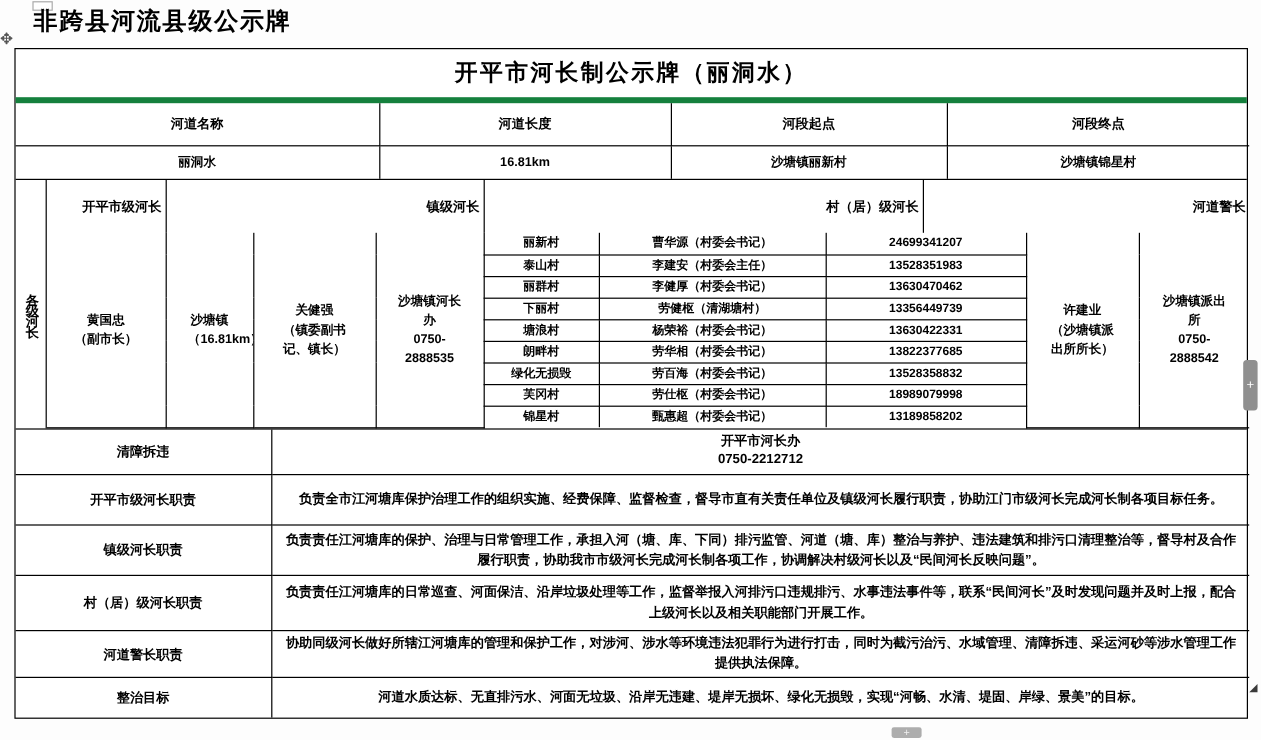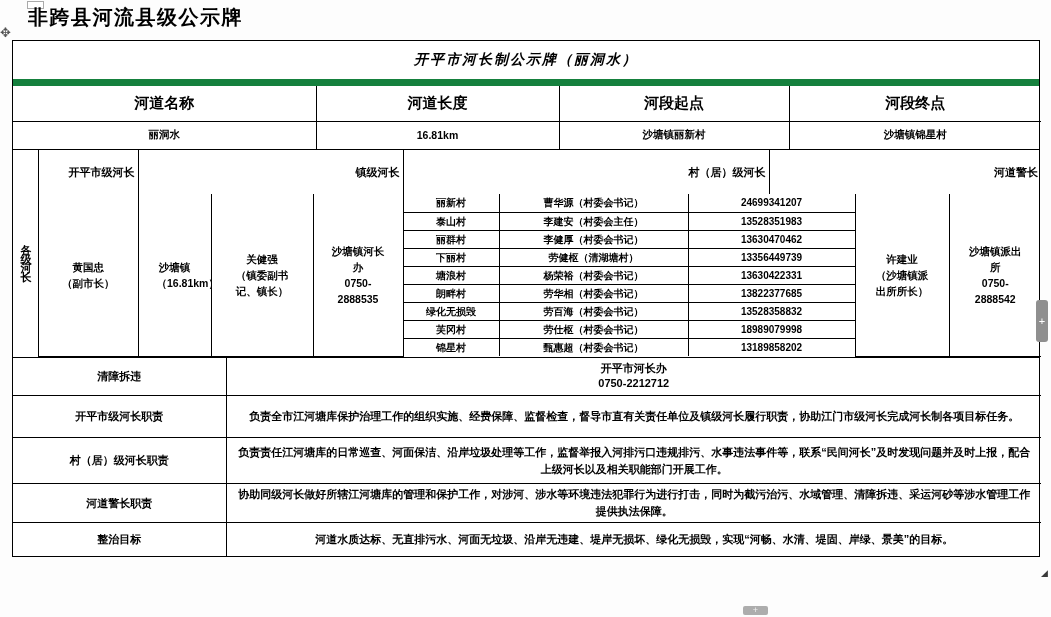--- a/index.html
+++ b/index.html
@@ -24,35 +24,34 @@
   .move-anchor {
     position:absolute; left:0px; top:26px;
     font-size:13px; color:#555; line-height:13px;
   }
   .board {
     position:absolute; left:12px; top:40px; width:1028px;
     border:1.5px solid #000; background:#fff;
   }
   .row-title {
     height:45px; display:flex; align-items:center; justify-content:center;
-    font-size:14px; font-weight:700; letter-spacing:2px;
-    border-bottom:7px solid #15803d;
-    font-style:italic;
+    font-size:19px; font-weight:700; letter-spacing:2px;
+    border-bottom:5px solid #15803d;
   }
   .sect { border-bottom:1px solid #000; }
   table { border-collapse:collapse; table-layout:fixed; width:100%; }
   td {
     border:1px solid #000; text-align:center; vertical-align:middle;
     font-weight:700; padding:1px 3px; overflow:hidden;
   }
   .board table tr:first-child td { border-top:0; }
   .board table tr:last-child td { border-bottom:0; }
   .board table td:first-child { border-left:0; }
   .board table td:last-child { border-right:0; }
-  .hdr-row td { height:35px; font-size:15px; }
+  .hdr-row td { height:35px; font-size:11px; }
   .val-row td { height:28px; font-size:10.5px; }
   .chiefs-flex { display:flex; border-bottom:1px solid #000; }
   .side-cell {
     width:26px; border-right:1px solid #000;
     display:flex; align-items:center; justify-content:center;
     writing-mode:vertical-rl; text-orientation:upright;
     letter-spacing:9px; font-size:11px; font-weight:700;
   }
   .chiefs-right { width:1002px; }
   .lvl-table td { height:44px; font-size:11px;text-align:right; }
@@ -228,20 +227,24 @@
         <tbody>
             <tr class="sup-row">
           <td>清障拆违</td>
           <td class="sup-val pre">开平市河长办
 0750-2212712</td>
         </tr>
         <tr class="r-duty1">
           <td class="duty-label">开平市级河长职责</td>
           <td class="duty-text">负责全市江河塘库保护治理工作的组织实施、经费保障、监督检查，督导市直有关责任单位及镇级河长履行职责，协助江门市级河长完成河长制各项目标任务。</td>
         </tr>
+        <tr class="r-duty2">
+          <td class="duty-label">镇级河长职责</td>
+          <td class="duty-text">负责责任江河塘库的保护、治理与日常管理工作，承担入河（塘、库、下同）排污监管、河道（塘、库）整治与养护、违法建筑和排污口清理整治等，督导村及合作履行职责，协助我市市级河长完成河长制各项工作，协调解决村级河长以及“民间河长反映问题”。</td>
+        </tr>
         <tr class="r-duty3">
           <td class="duty-label">村（居）级河长职责</td>
           <td class="duty-text">负责责任江河塘库的日常巡查、河面保洁、沿岸垃圾处理等工作，监督举报入河排污口违规排污、水事违法事件等，联系“民间河长”及时发现问题并及时上报，配合上级河长以及相关职能部门开展工作。</td>
         </tr>
         <tr class="r-duty4">
           <td class="duty-label">河道警长职责</td>
           <td class="duty-text">协助同级河长做好所辖江河塘库的管理和保护工作，对涉河、涉水等环境违法犯罪行为进行打击，同时为截污治污、水域管理、清障拆违、采运河砂等涉水管理工作提供执法保障。</td>
         </tr>
         <tr class="r-duty5">
           <td class="duty-label">整治目标</td>

